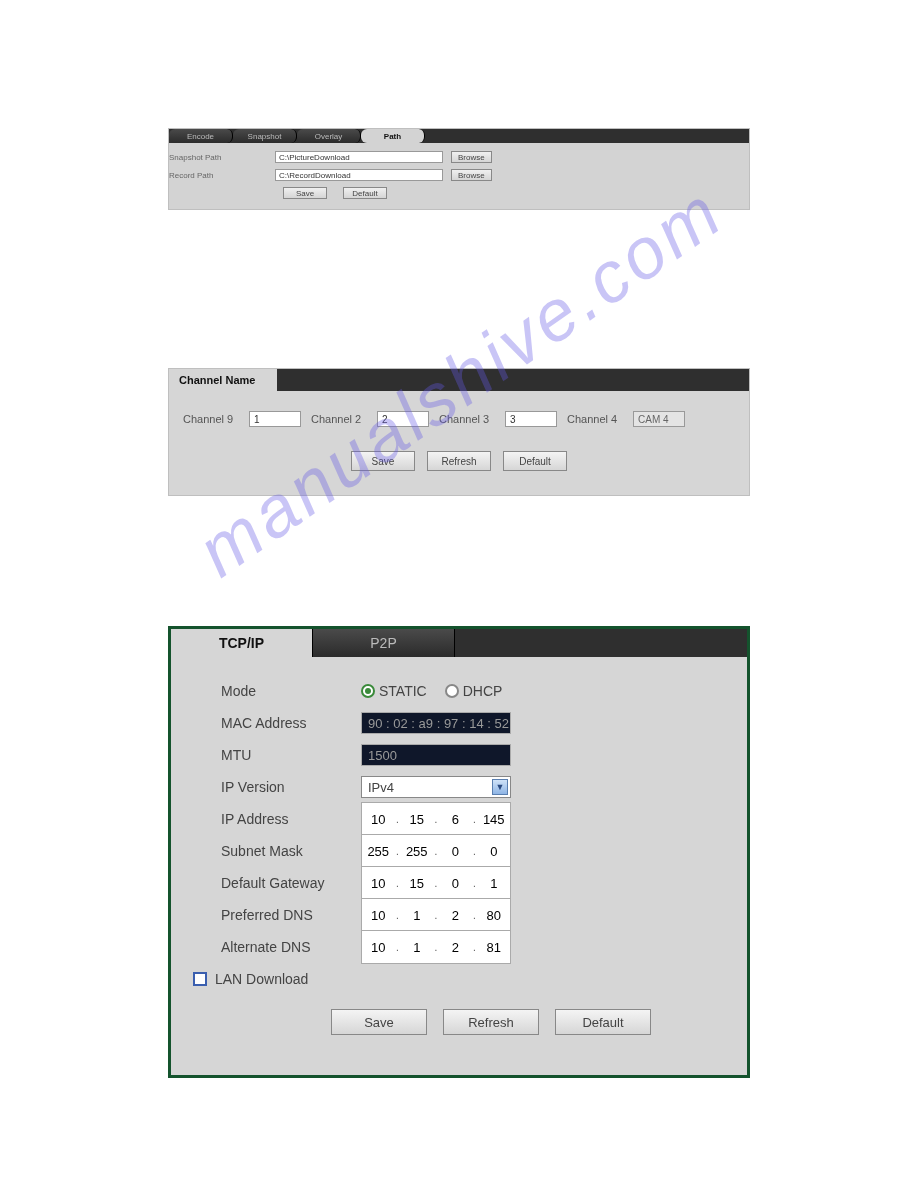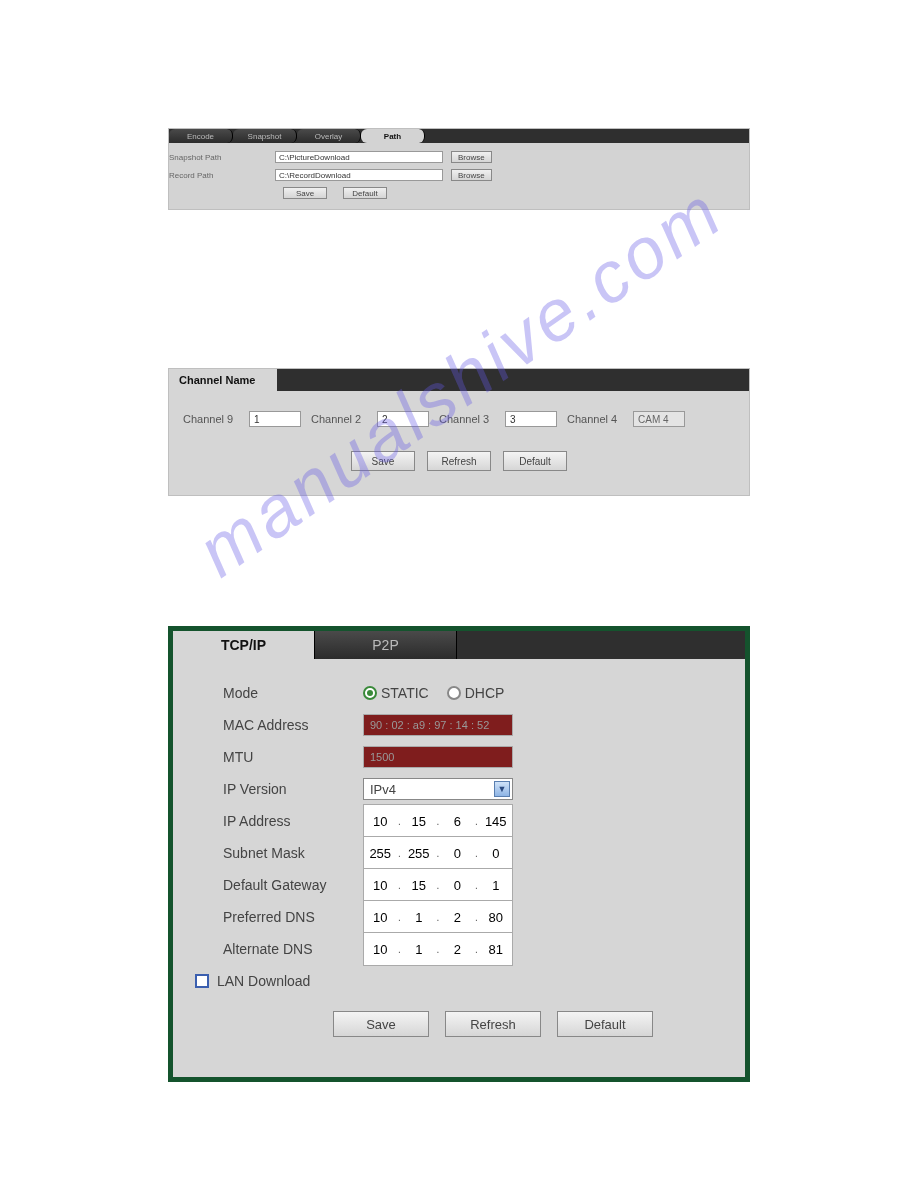--- a/index.html
+++ b/index.html
@@ -159,21 +159,21 @@
     border: 1px solid #888;
     background: linear-gradient(#f4f4f4,#d6d6d6);
     cursor: pointer;
     color: #444;
   }
 
   
   .panel3 {
     width: 582px;
     background: #d6d6d6;
-    border: 5px solid #14532d;
+    border: 3px solid #14532d;
     margin-top: 130px;
   }
   .tabs3 {
     display:flex;
     background:#2f2f2f;
     height: 28px;
   }
   .tab3 {
     width: 142px;
     height: 28px;
@@ -212,23 +212,23 @@
   }
   .radio-outer.off { border-color: #888; }
   .radio-inner {
     width:6px; height:6px; border-radius:50%;
     background:#3a8a3a;
   }
   .txt-dis {
     width: 150px;
     height: 22px;
     border: 1px solid #aaa;
-    background: #7f1d1d;
+    background: #0f172a;
     color: #999;
-    font-size: 11px;
+    font-size: 13px;
     display:flex;
     align-items:center;
     padding-left: 6px;
   }
   .sel-ip {
     width: 150px;
     height: 22px;
     border: 1px solid #888;
     background: #fff;
     font-size: 13px;

